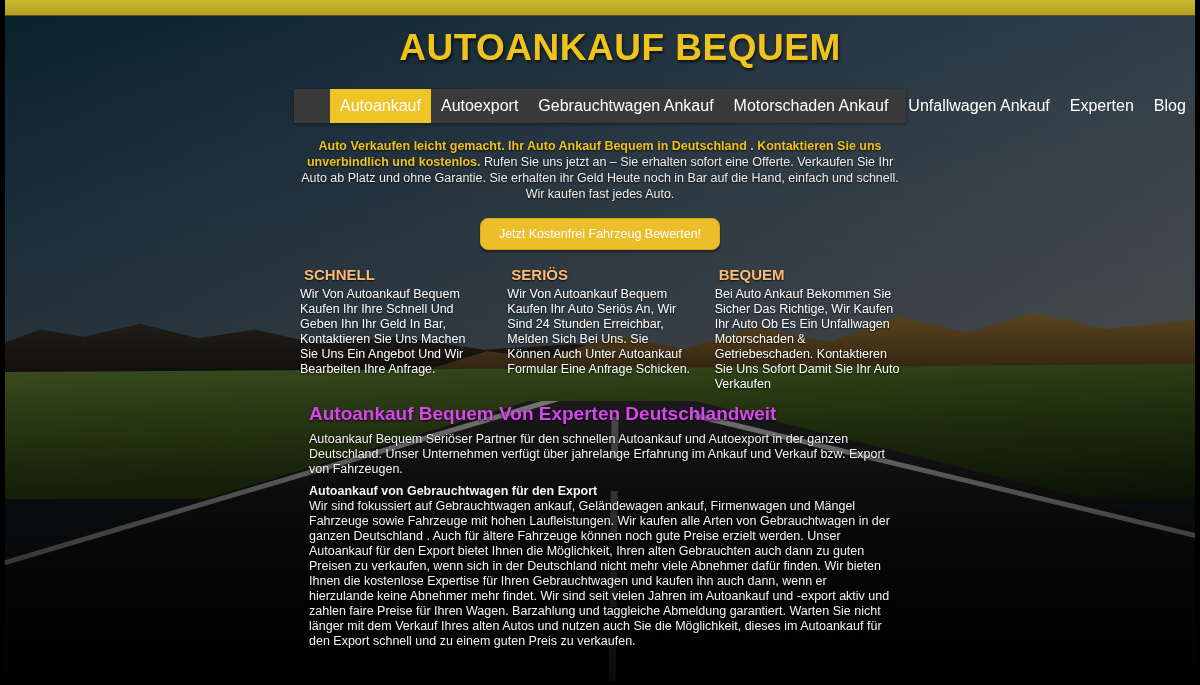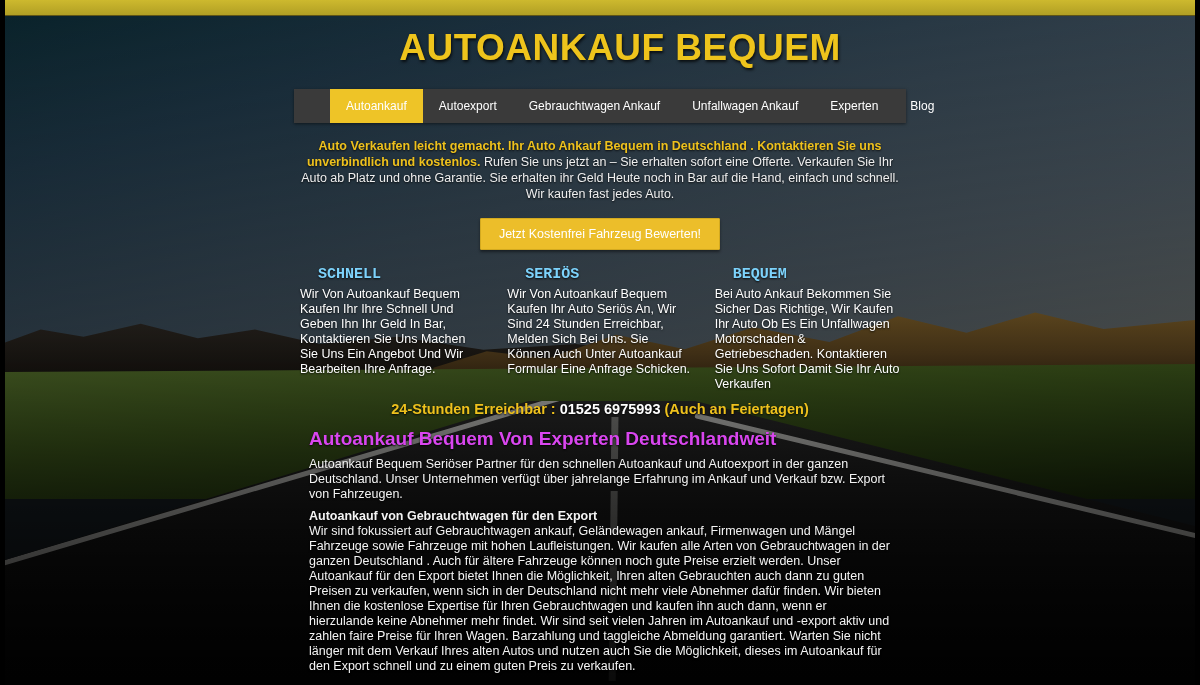--- a/index.html
+++ b/index.html
@@ -30,32 +30,32 @@
        transform:rotate(.6deg);
        background:repeating-linear-gradient(180deg,#d8d8d2 0 42px,transparent 42px 74px);}
   .darken{position:absolute;inset:0;
        background:linear-gradient(180deg,rgba(0,0,0,.20) 0%,rgba(0,0,0,.34) 50%,rgba(0,0,0,.62) 72%,rgba(0,0,0,.85) 92%,rgba(0,0,0,.92) 100%);}
   
   .content{position:absolute;inset:0;z-index:5;}
   h1.site-title{margin:27px 0 0;text-align:center;color:#eec41c;font-size:37px;font-weight:800;
        letter-spacing:.5px;text-shadow:1px 2px 3px rgba(0,0,0,.75);padding-left:40px;}
   .nav{width:612px;margin:20px auto 0;height:34px;background:#3a3a3a;display:flex;align-items:stretch;
        padding-left:36px;box-sizing:border-box;box-shadow:0 1px 3px rgba(0,0,0,.5);}
-  .nav a{display:flex;align-items:center;padding:0 16px;color:#fff;font-size:12px;text-decoration:none;
+  .nav a{display:flex;align-items:center;padding:0 10px;color:#fff;font-size:16px;text-decoration:none;
        white-space:nowrap;cursor:pointer;}
   .nav a.active{background:#eec427;}
   .intro{width:604px;margin:15px auto 16px;text-align:center;font-size:12.5px;line-height:16px;color:#efefef;
        text-shadow:0 1px 2px rgba(0,0,0,.8);}
   .intro .hl{color:#eec11d;font-weight:bold;}
   .cta{display:block;margin:13px auto 0;background:#ecbe2a;color:#fff;border:1px solid #d3a91f;
-       font-family:inherit;font-size:12.5px;padding:8px 18px;cursor:pointer;border-radius:1px;
+       font-family:inherit;font-size:12.5px;padding:8px 18px;cursor:pointer;border-radius:8px;
        box-shadow:0 2px 3px rgba(0,0,0,.45);}
   .features{width:600px;margin:16px auto 0;display:flex;gap:22px;}
   .feature{flex:1;}
-  .feature h3{margin:0 18px 4px;color:#7dd3fc;font-size:15px;font-weight:bold;text-shadow:0 1px 2px rgba(0,0,0,.8);font-family:Liberation Mono, monospace;}
+  .feature h3{margin:0 4px 4px;color:#fdba74;font-size:15px;font-weight:bold;text-shadow:0 1px 2px rgba(0,0,0,.8);}
   .feature p{margin:0;font-size:12.5px;line-height:15px;color:#fff;text-shadow:0 1px 2px rgba(0,0,0,.8);}
   .hotline{margin:9px auto 0;text-align:center;font-size:14.5px;font-weight:bold;color:#eec11d;
        text-shadow:0 1px 2px rgba(0,0,0,.8);}
   .hotline .phone{color:#fff;}
   .main{width:582px;margin:11px auto 0;color:#f4f4f4;text-shadow:0 1px 2px rgba(0,0,0,.85);}
   .main h2{margin:0 0 7px;color:#d946ef;font-size:19px;font-weight:bold;}
   .main p{margin:0 0 7px;font-size:12.5px;line-height:15px;}
   .main .subhead{font-weight:bold;margin-bottom:0;}
   .main .sec{margin-top:16px;}
 </style>
@@ -79,20 +79,21 @@
   </div>
 
   <div class="content">
 
     <h1 class="site-title">AUTOANKAUF BEQUEM</h1>
 
     <nav class="nav">
       <a class="active">Autoankauf</a>
       <a>Autoexport</a>
       <a>Gebrauchtwagen Ankauf</a>
+      <a>Motorschaden Ankauf</a>
       <a>Unfallwagen Ankauf</a>
       <a>Experten</a>
       <a>Blog</a>
     </nav>
 
     <p class="intro"><span class="hl">Auto Verkaufen leicht gemacht. Ihr Auto Ankauf Bequem in Deutschland . Kontaktieren Sie uns unverbindlich und kostenlos.</span><span> Rufen Sie uns jetzt an – Sie erhalten sofort eine Offerte. Verkaufen Sie Ihr Auto ab Platz und ohne Garantie. Sie erhalten ihr Geld Heute noch in Bar auf die Hand, einfach und schnell. Wir kaufen fast jedes Auto.</span></p>
 
     <button class="cta">Jetzt Kostenfrei Fahrzeug Bewerten!</button>
 
     <div class="features">
@@ -103,21 +104,20 @@
       <div class="feature">
         <h3>SERIÖS</h3>
         <p>Wir Von Autoankauf Bequem Kaufen Ihr Auto Seriös An, Wir Sind 24 Stunden Erreichbar, Melden Sich Bei Uns. Sie Können Auch Unter Autoankauf Formular Eine Anfrage Schicken.</p>
       </div>
       <div class="feature">
         <h3>BEQUEM</h3>
         <p>Bei Auto Ankauf Bekommen Sie Sicher Das Richtige, Wir Kaufen Ihr Auto Ob Es Ein Unfallwagen Motorschaden &amp; Getriebeschaden. Kontaktieren Sie Uns Sofort Damit Sie Ihr Auto Verkaufen</p>
       </div>
     </div>
 
-    <div class="hotline"><span>24-Stunden Erreichbar : </span><span class="phone">01525 6975993</span><span> (Auch an Feiertagen)</span></div>
 
     <div class="main">
 
       <div class="sec" style="margin-top:0;">
         <h2>Autoankauf Bequem Von Experten Deutschlandweit</h2>
         <p>Autoankauf Bequem Seriöser Partner für den schnellen Autoankauf und Autoexport in der ganzen Deutschland. Unser Unternehmen verfügt über jahrelange Erfahrung im Ankauf und Verkauf bzw. Export von Fahrzeugen.</p>
         <p class="subhead">Autoankauf von Gebrauchtwagen für den Export</p>
         <p>Wir sind fokussiert auf Gebrauchtwagen ankauf, Geländewagen ankauf, Firmenwagen und Mängel Fahrzeuge sowie Fahrzeuge mit hohen Laufleistungen. Wir kaufen alle Arten von Gebrauchtwagen in der ganzen Deutschland . Auch für ältere Fahrzeuge können noch gute Preise erzielt werden. Unser Autoankauf für den Export bietet Ihnen die Möglichkeit, Ihren alten Gebrauchten auch dann zu guten Preisen zu verkaufen, wenn sich in der Deutschland nicht mehr viele Abnehmer dafür finden. Wir bieten Ihnen die kostenlose Expertise für Ihren Gebrauchtwagen und kaufen ihn auch dann, wenn er hierzulande keine Abnehmer mehr findet. Wir sind seit vielen Jahren im Autoankauf und -export aktiv und zahlen faire Preise für Ihren Wagen. Barzahlung und taggleiche Abmeldung garantiert. Warten Sie nicht länger mit dem Verkauf Ihres alten Autos und nutzen auch Sie die Möglichkeit, dieses im Autoankauf für den Export schnell und zu einem guten Preis zu verkaufen.</p>
       </div>
 

